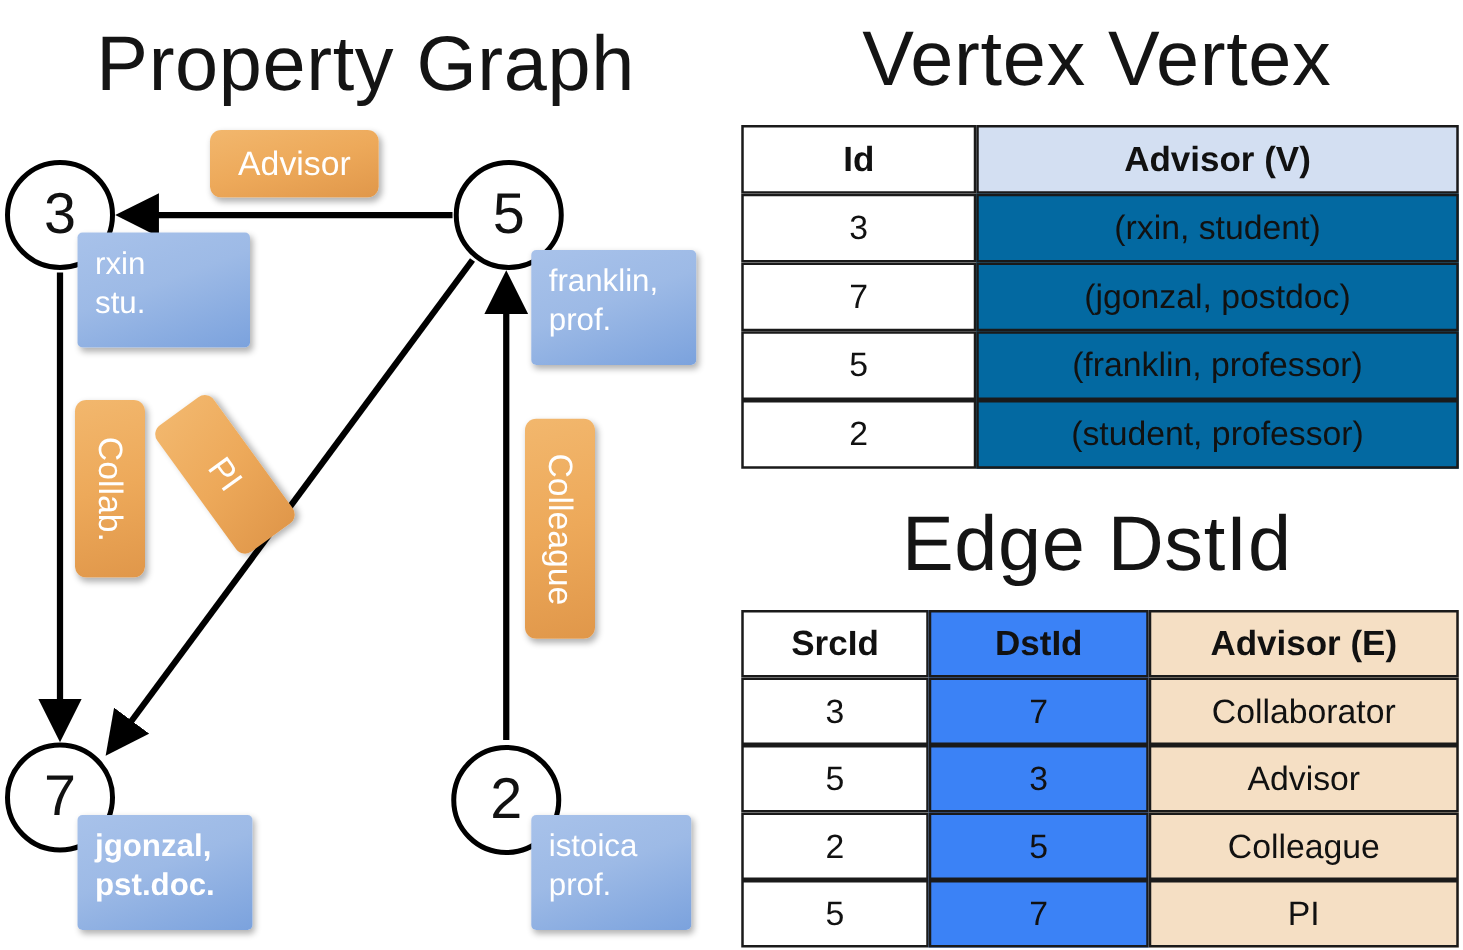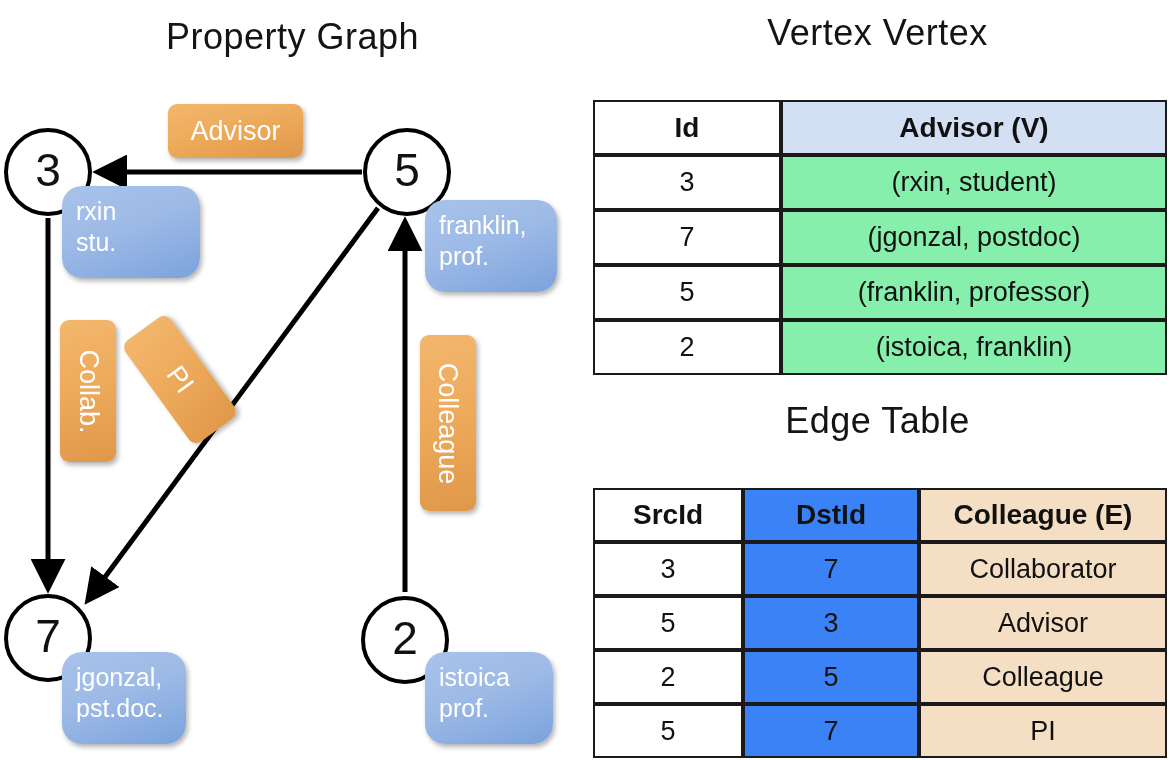--- a/index.html
+++ b/index.html
@@ -13,21 +13,21 @@
     position: relative;
     overflow: hidden;
     font-family: "Liberation Sans", sans-serif;
     color: #000;
   }
 
   
   .title {
     position: absolute;
     font-weight: 400;
-    font-size: 36px;
+    font-size: 62px;
     letter-spacing: 0.5px;
     color: #141414;
     white-space: nowrap;
     text-align: center;
   }
   #title-property-graph { left: 0px;  top: 16px;  width: 585px; }
   #title-vertex-table   { left: 585px; top: 12px;  width: 585px; }
   #title-edge-table     { left: 585px; top: 400px; width: 585px; }
 
   
@@ -60,32 +60,32 @@
   .vertex span { position: relative; top: -2px; }
 
   #vertex-3 { left: 4px;   top: 128px; }
   #vertex-5 { left: 363px; top: 128px; }
   #vertex-7 { left: 4px;   top: 594px; }
   #vertex-2 { left: 361px; top: 596px; }
 
   
   .prop-box {
     position: absolute;
-    border-radius: 20px;
+    border-radius: 4px;
     background: linear-gradient(160deg, #a8c2ea 0%, #9dbae6 45%, #7ba2dd 100%);
     box-shadow: 2px 3px 5px rgba(0,0,0,0.30);
     color: #ffffff;
     font-size: 25px;
     line-height: 1.25;
     padding: 10px 14px;
     box-sizing: border-box;
   }
   #prop-rxin     { left: 62px;  top: 186px; width: 138px; height: 92px; }
   #prop-franklin { left: 425px; top: 200px; width: 132px; height: 92px; }
-  #prop-jgonzal  { left: 62px;  top: 652px; width: 124px; height: 92px; }
+  #prop-jgonzal  { left: 62px;  top: 652px; width: 140px; height: 92px; font-weight: bold; }
   #prop-istoica  { left: 425px; top: 652px; width: 128px; height: 92px; }
 
   
   .label-box {
     position: absolute;
     border-radius: 9px;
     background: linear-gradient(165deg, #f2b76d 0%, #eda95a 50%, #e0974a 100%);
     box-shadow: 2px 3px 5px rgba(0,0,0,0.30);
     color: #ffffff;
     font-size: 27px;
@@ -129,21 +129,21 @@
     box-sizing: border-box;
   }
   .data-table th { font-weight: 700; font-size: 28px; }
 
   #vertex-table {
     left: 593px; top: 100px;
     width: 574px;
   }
   #vertex-table th, #vertex-table td { height: 55px; }
   #vertex-table .col-id   { width: 188px; background: #ffffff; }
-  #vertex-table .col-prop { width: 386px; background: #86efac; }
+  #vertex-table .col-prop { width: 386px; background: #0369a1; }
   #vertex-table .col-prop.hdr { background: #d3dff2; }
 
   #edge-table {
     left: 593px; top: 488px;
     width: 574px;
   }
   #edge-table th, #edge-table td { height: 54px; }
   #edge-table .col-src { width: 150px; background: #ffffff; text-align: center; }
   #edge-table .col-dst { width: 176px; background: #3b82f6; }
   #edge-table .col-ep  { width: 248px; background: #f5dfc4; }
@@ -232,33 +232,33 @@
     <tr>
       <td class="col-id">7</td>
       <td class="col-prop">(jgonzal, postdoc)</td>
     </tr>
     <tr>
       <td class="col-id">5</td>
       <td class="col-prop">(franklin, professor)</td>
     </tr>
     <tr>
       <td class="col-id">2</td>
-      <td class="col-prop">(istoica, franklin)</td>
+      <td class="col-prop">(student, professor)</td>
     </tr>
   </tbody>
 </table>
 
-<div class="title" id="title-edge-table">Edge Table</div>
+<div class="title" id="title-edge-table">Edge DstId</div>
 
 <table class="data-table" id="edge-table">
   <thead>
     <tr>
       <th class="col-src">SrcId</th>
       <th class="col-dst">DstId</th>
-      <th class="col-ep">Colleague (E)</th>
+      <th class="col-ep">Advisor (E)</th>
     </tr>
   </thead>
   <tbody>
     <tr>
       <td class="col-src">3</td>
       <td class="col-dst">7</td>
       <td class="col-ep">Collaborator</td>
     </tr>
     <tr>
       <td class="col-src">5</td>

